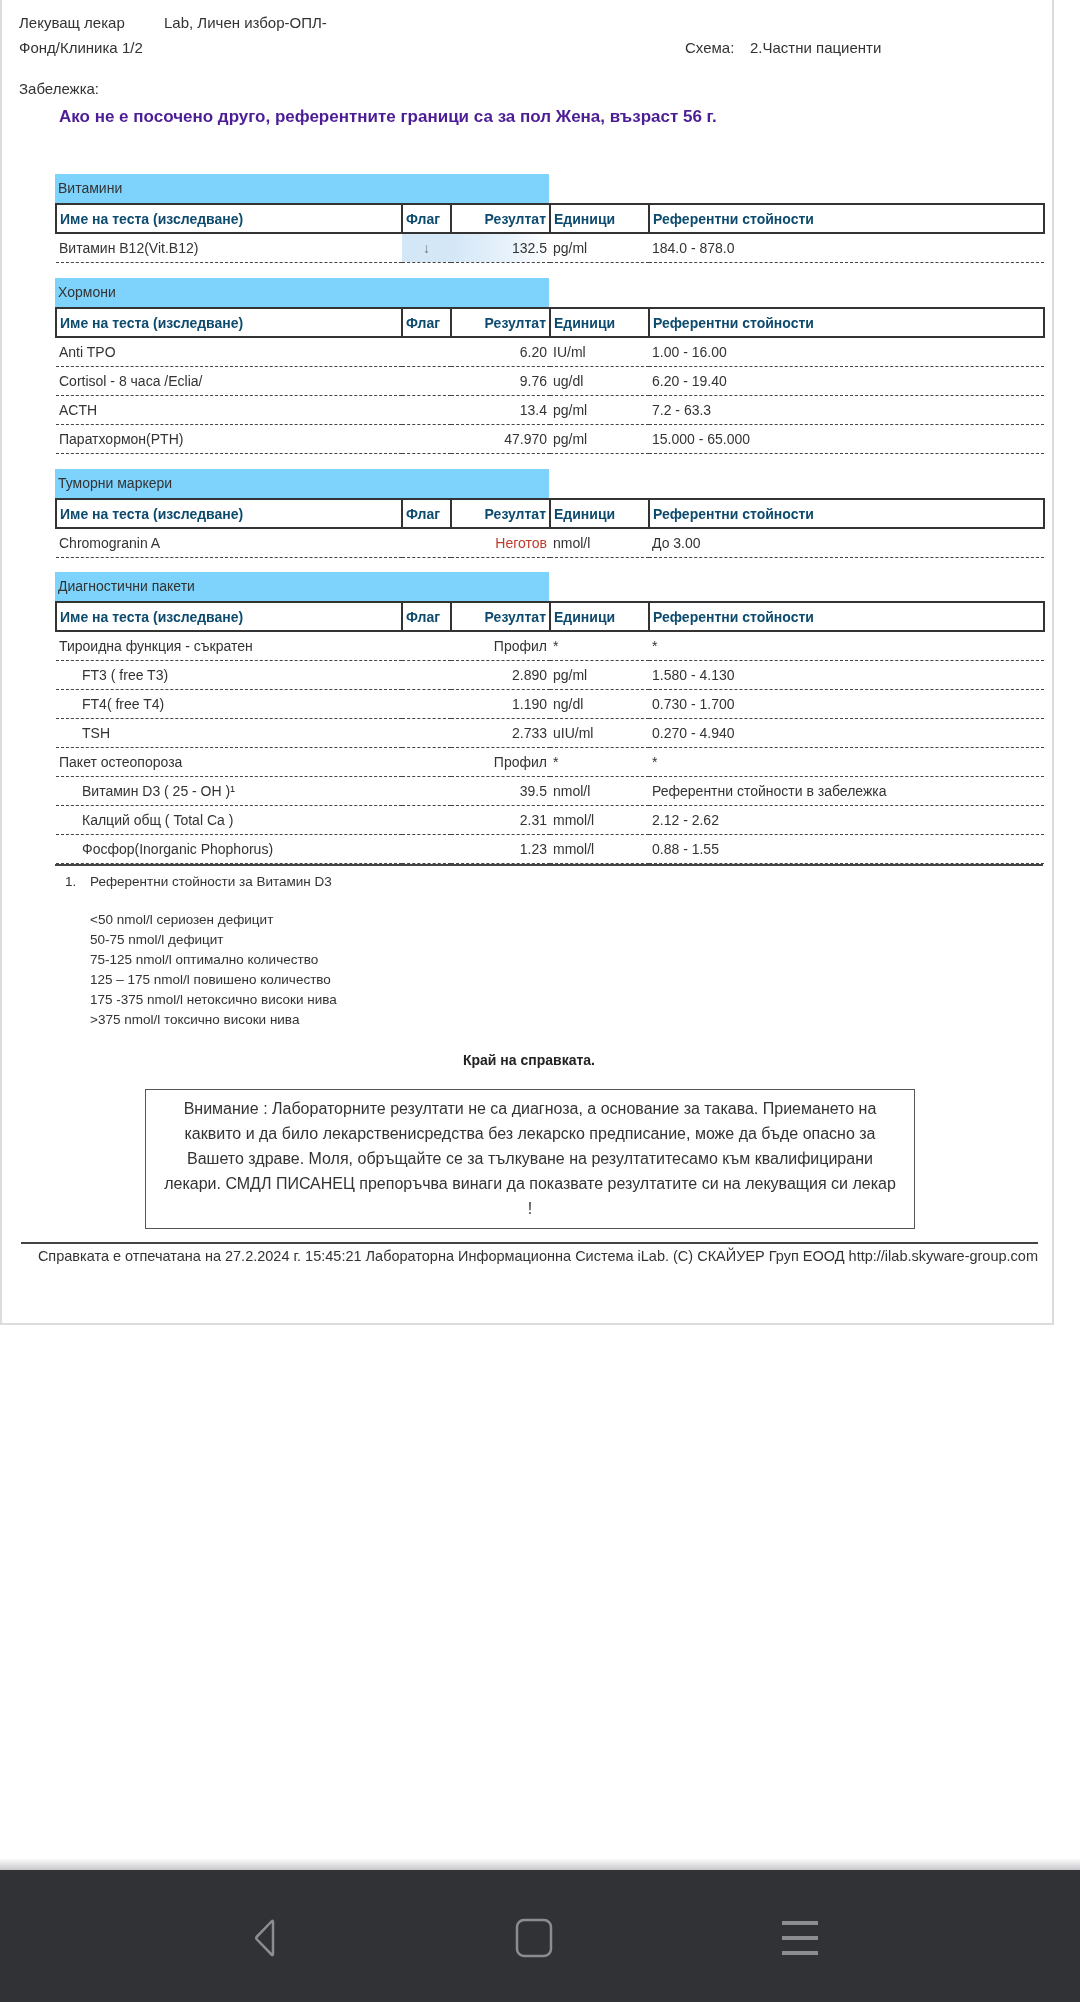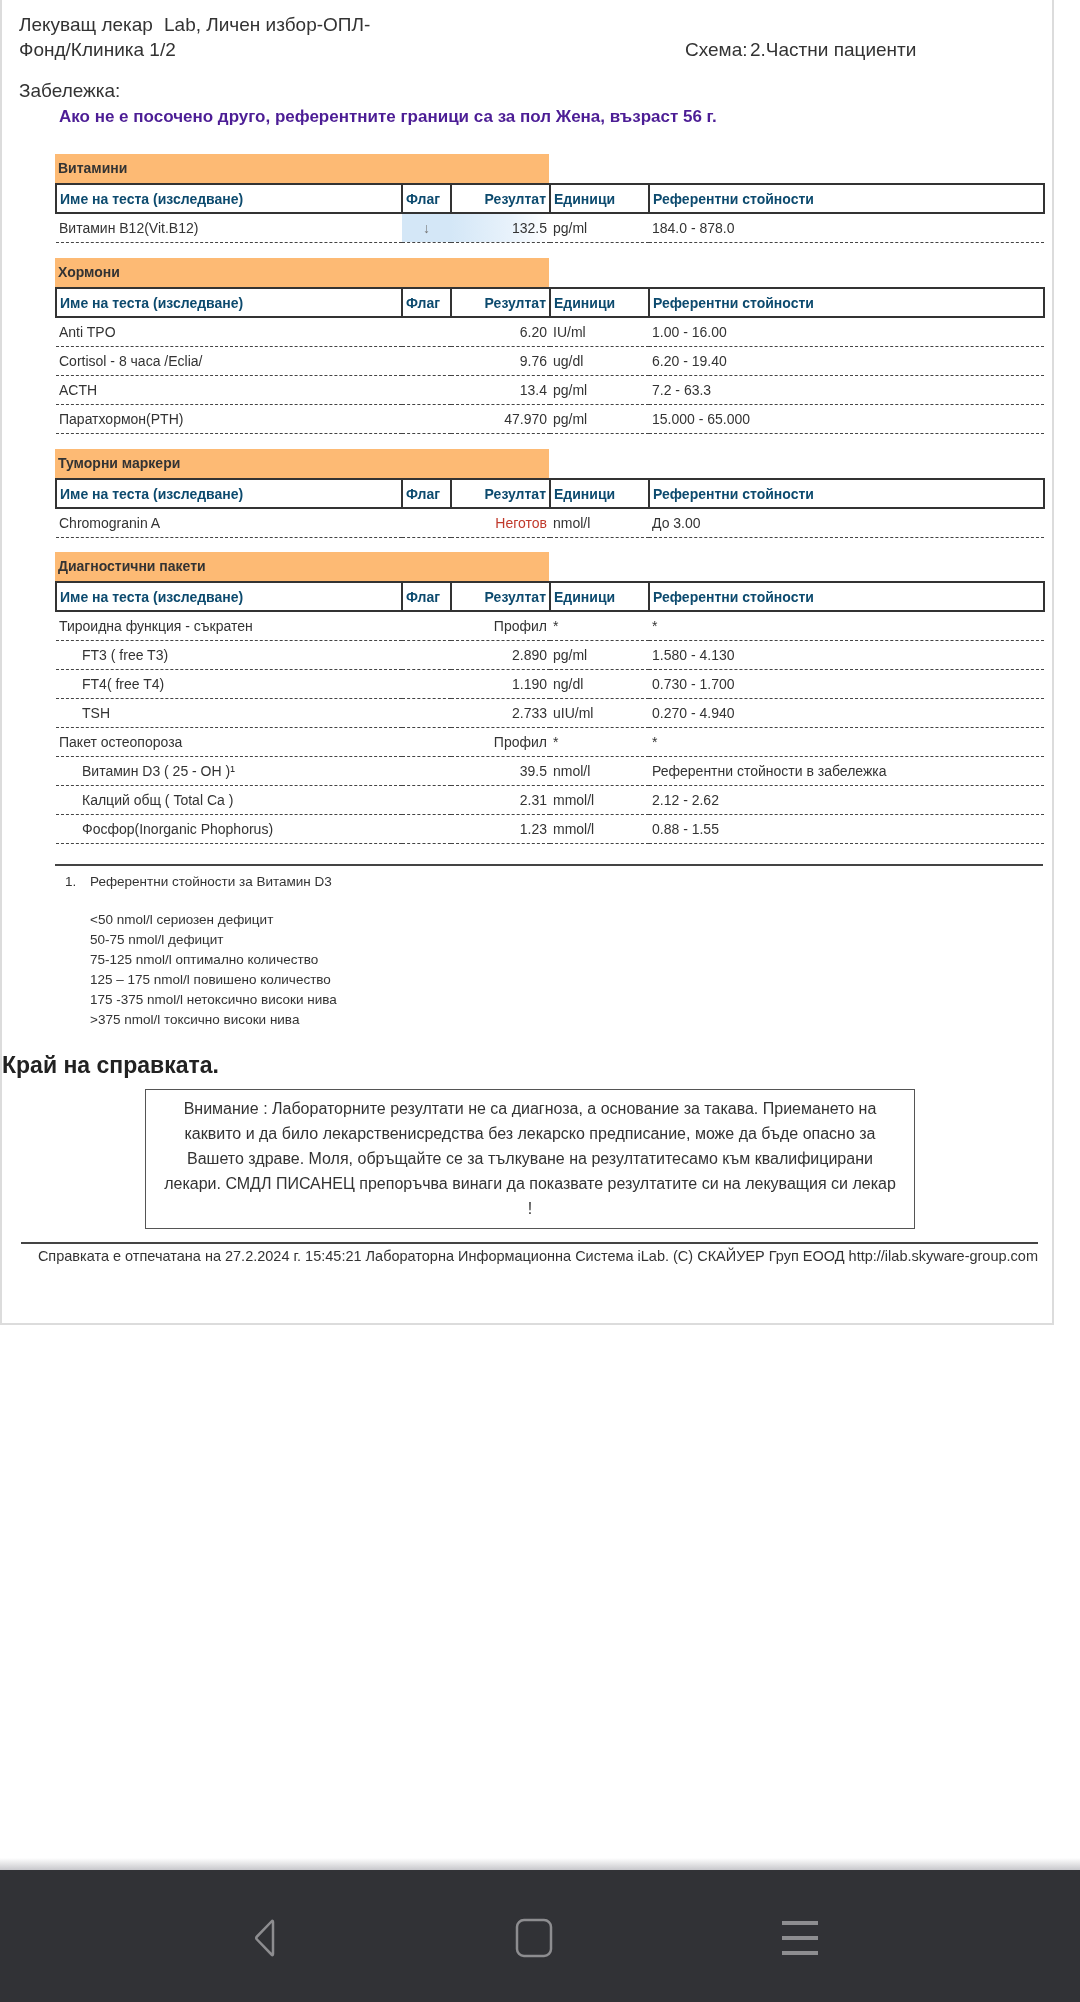--- a/index.html
+++ b/index.html
@@ -5,28 +5,28 @@
   html, body { margin:0; padding:0; }
   body {
     width:1080px; height:2002px; position:relative; overflow:hidden;
     background:#ffffff; font-family:"Liberation Sans", sans-serif; color:#333;
   }
   .page {
     position:absolute; left:0; top:-10px; width:1054px; height:1335px;
     border-right:2px solid #dcdcdc; border-bottom:2px solid #dcdcdc; border-left:2px solid #dcdcdc;
     box-sizing:border-box; background:#fff;
   }
-  .meta-row { position:absolute; font-size:19px; color:#333;text-align:center; }
+  .meta-row { position:absolute; font-size:15px; color:#333;text-align:center; }
   .note-title {
     position:absolute; left:57px; top:117px; font-size:17px; font-weight:bold; color:#4c1d95;
   }
   .section { position:absolute; left:53px; width:988px; }
   .sec-title {
-    width:494px; height:29px; background:#fdba74; font-weight:bold; font-size:14px;
-    line-height:29px; padding-left:3px; box-sizing:border-box; color:#333;
+    width:494px; height:29px; background:#7dd3fc; font-weight:normal; font-size:14px;
+    line-height:29px; padding-left:3px; box-sizing:border-box; color:#333;margin-top:20px;
   }
   table { border-collapse:collapse; width:988px; font-size:14px; table-layout:fixed; }
   th {
     border:2px solid #333; height:29px; font-weight:bold; text-align:left; padding:0 3px;
     box-sizing:border-box; color:#0c4a6e; font-size:14px;
   }
   th.r { text-align:right; }
   th.c { text-align:left; }
   td {
     height:29px; padding:0 3px; border-bottom:1.5px dashed #444; box-sizing:border-box; color:#333;
@@ -36,22 +36,22 @@
   td.c { text-align:center; }
   td.sub { padding-left:26px; }
   .flag-low { background:#d4e7f7; color:#777; }
   .res-low { background:linear-gradient(90deg,#d4e7f7 0%, #e8f2fb 60%, #ffffff 100%); }
   .notready { color:#c0392b; }
   .fn-sep { position:absolute; left:53px; top:874px; width:988px; border-top:2px solid #444; }
   .fn { position:absolute; left:63px; top:882px; font-size:13.5px; color:#333; line-height:20px; }
   .fn-num { display:inline-block; width:25px; }
   .fn-lines { margin-left:25px; margin-top:18px; }
   .end-title {
-    position:absolute; left:0; width:1054px; top:1062px; font-weight:bold;
-    font-size:23px; color:#222;
+    position:absolute; left:0; width:1054px; top:1062px; text-align:center; font-weight:bold;
+    font-size:14px; color:#222;
   }
   .warn {
     position:absolute; left:143px; top:1099px; width:770px; height:140px; border:1.5px solid #555;
     box-sizing:border-box; text-align:center; font-size:16px; line-height:25px; padding:6px 16px;
     color:#333;
   }
   .foot-sep { position:absolute; left:19px; top:1252px; width:1017px; border-top:2px solid #444; }
   .foot {
     position:absolute; left:19px; top:1254px; width:1017px; text-align:right; font-size:14.5px;
     line-height:25px; color:#333;

